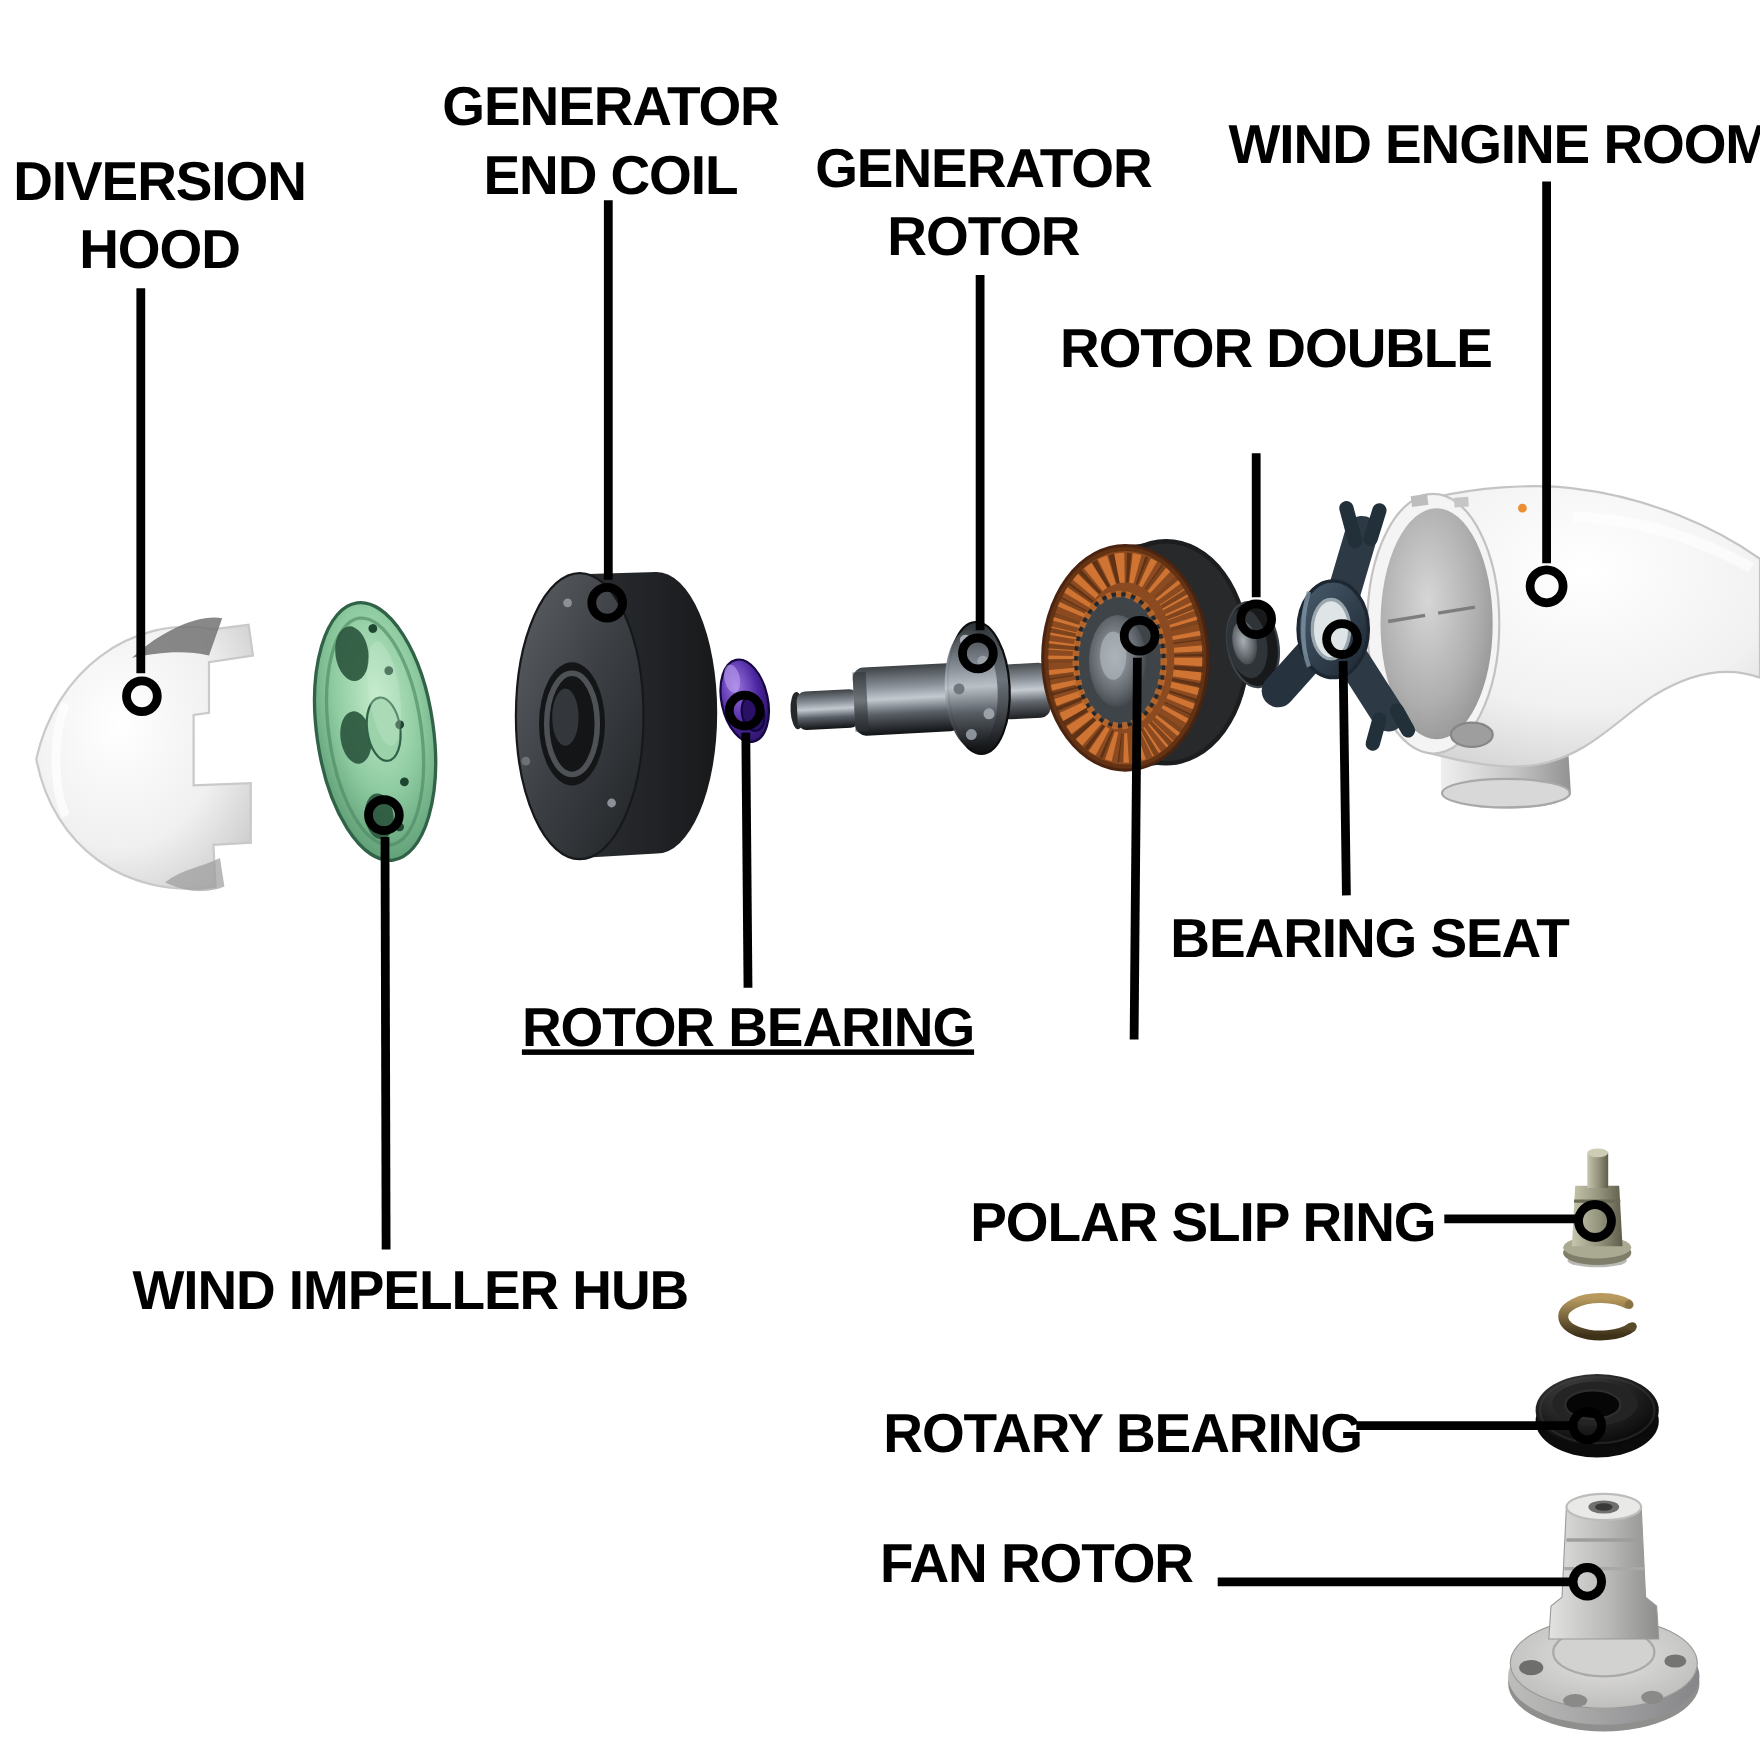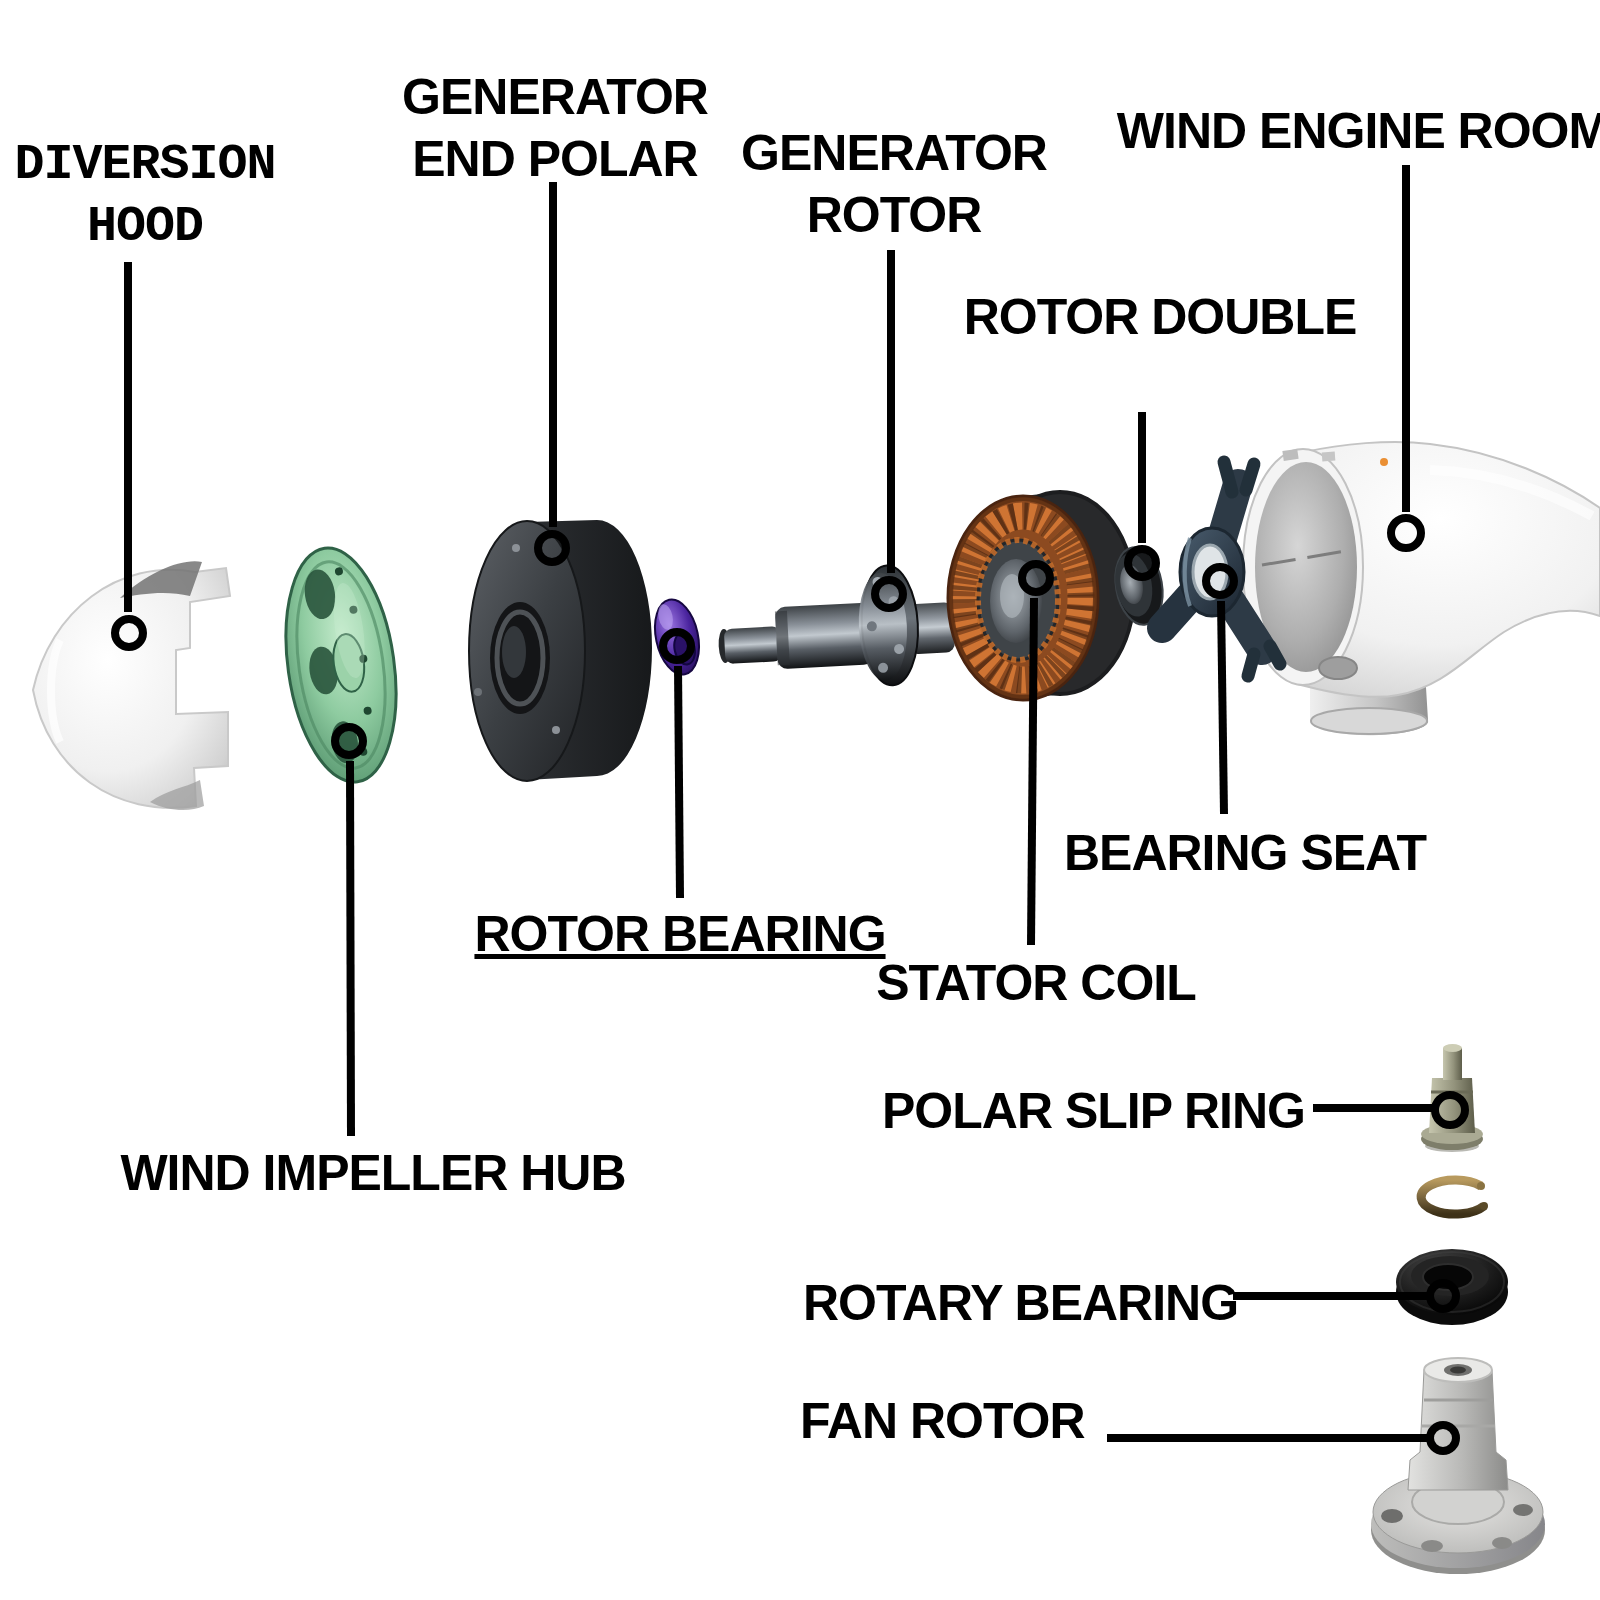--- a/index.html
+++ b/index.html
@@ -308,28 +308,28 @@
       <circle cx="1450" cy="1110" r="15"></circle>
 
       <line x1="1233" y1="1296" x2="1427" y2="1296"></line>
       <circle cx="1443" cy="1296" r="13"></circle>
 
       <line x1="1107" y1="1438" x2="1428" y2="1438"></line>
       <circle cx="1443" cy="1438" r="13"></circle>
     </g>
   </svg>
 
-  <div class="lbl center" style="left:145px;top:134px;font-family:Liberation Mono, monospace;">
+  <div class="lbl center" style="left:145px;top:134px;">
     <span>DIVERSION</span>
     <span>HOOD</span>
   </div>
 
   <div class="lbl center" style="left:555px;top:66px;">
     <span>GENERATOR</span>
-    <span>END POLAR</span>
+    <span>END COIL</span>
   </div>
 
   <div class="lbl center" style="left:894px;top:122px;">
     <span>GENERATOR</span>
     <span>ROTOR</span>
   </div>
 
   <div class="lbl center" style="left:1351px;top:100px;margin-left:12px;">
     <span>WIND ENGINE ROOM</span>
   </div>
@@ -339,23 +339,20 @@
   </div>
 
   <div class="lbl center" style="left:1245px;top:822px;">
     <span>BEARING SEAT</span>
   </div>
 
   <div class="lbl center" style="left:680px;top:903px;text-decoration:underline;">
     <span>ROTOR BEARING</span>
   </div>
 
-  <div class="lbl center" style="left:1036px;top:952px;">
-    <span>STATOR COIL</span>
-  </div>
 
   <div class="lbl center" style="left:373px;top:1142px;">
     <span>WIND IMPELLER HUB</span>
   </div>
 
   <div class="lbl" style="left:882px;top:1080px;text-align:center;">
     <span>POLAR SLIP RING</span>
   </div>
 
   <div class="lbl" style="left:803px;top:1272px;">

